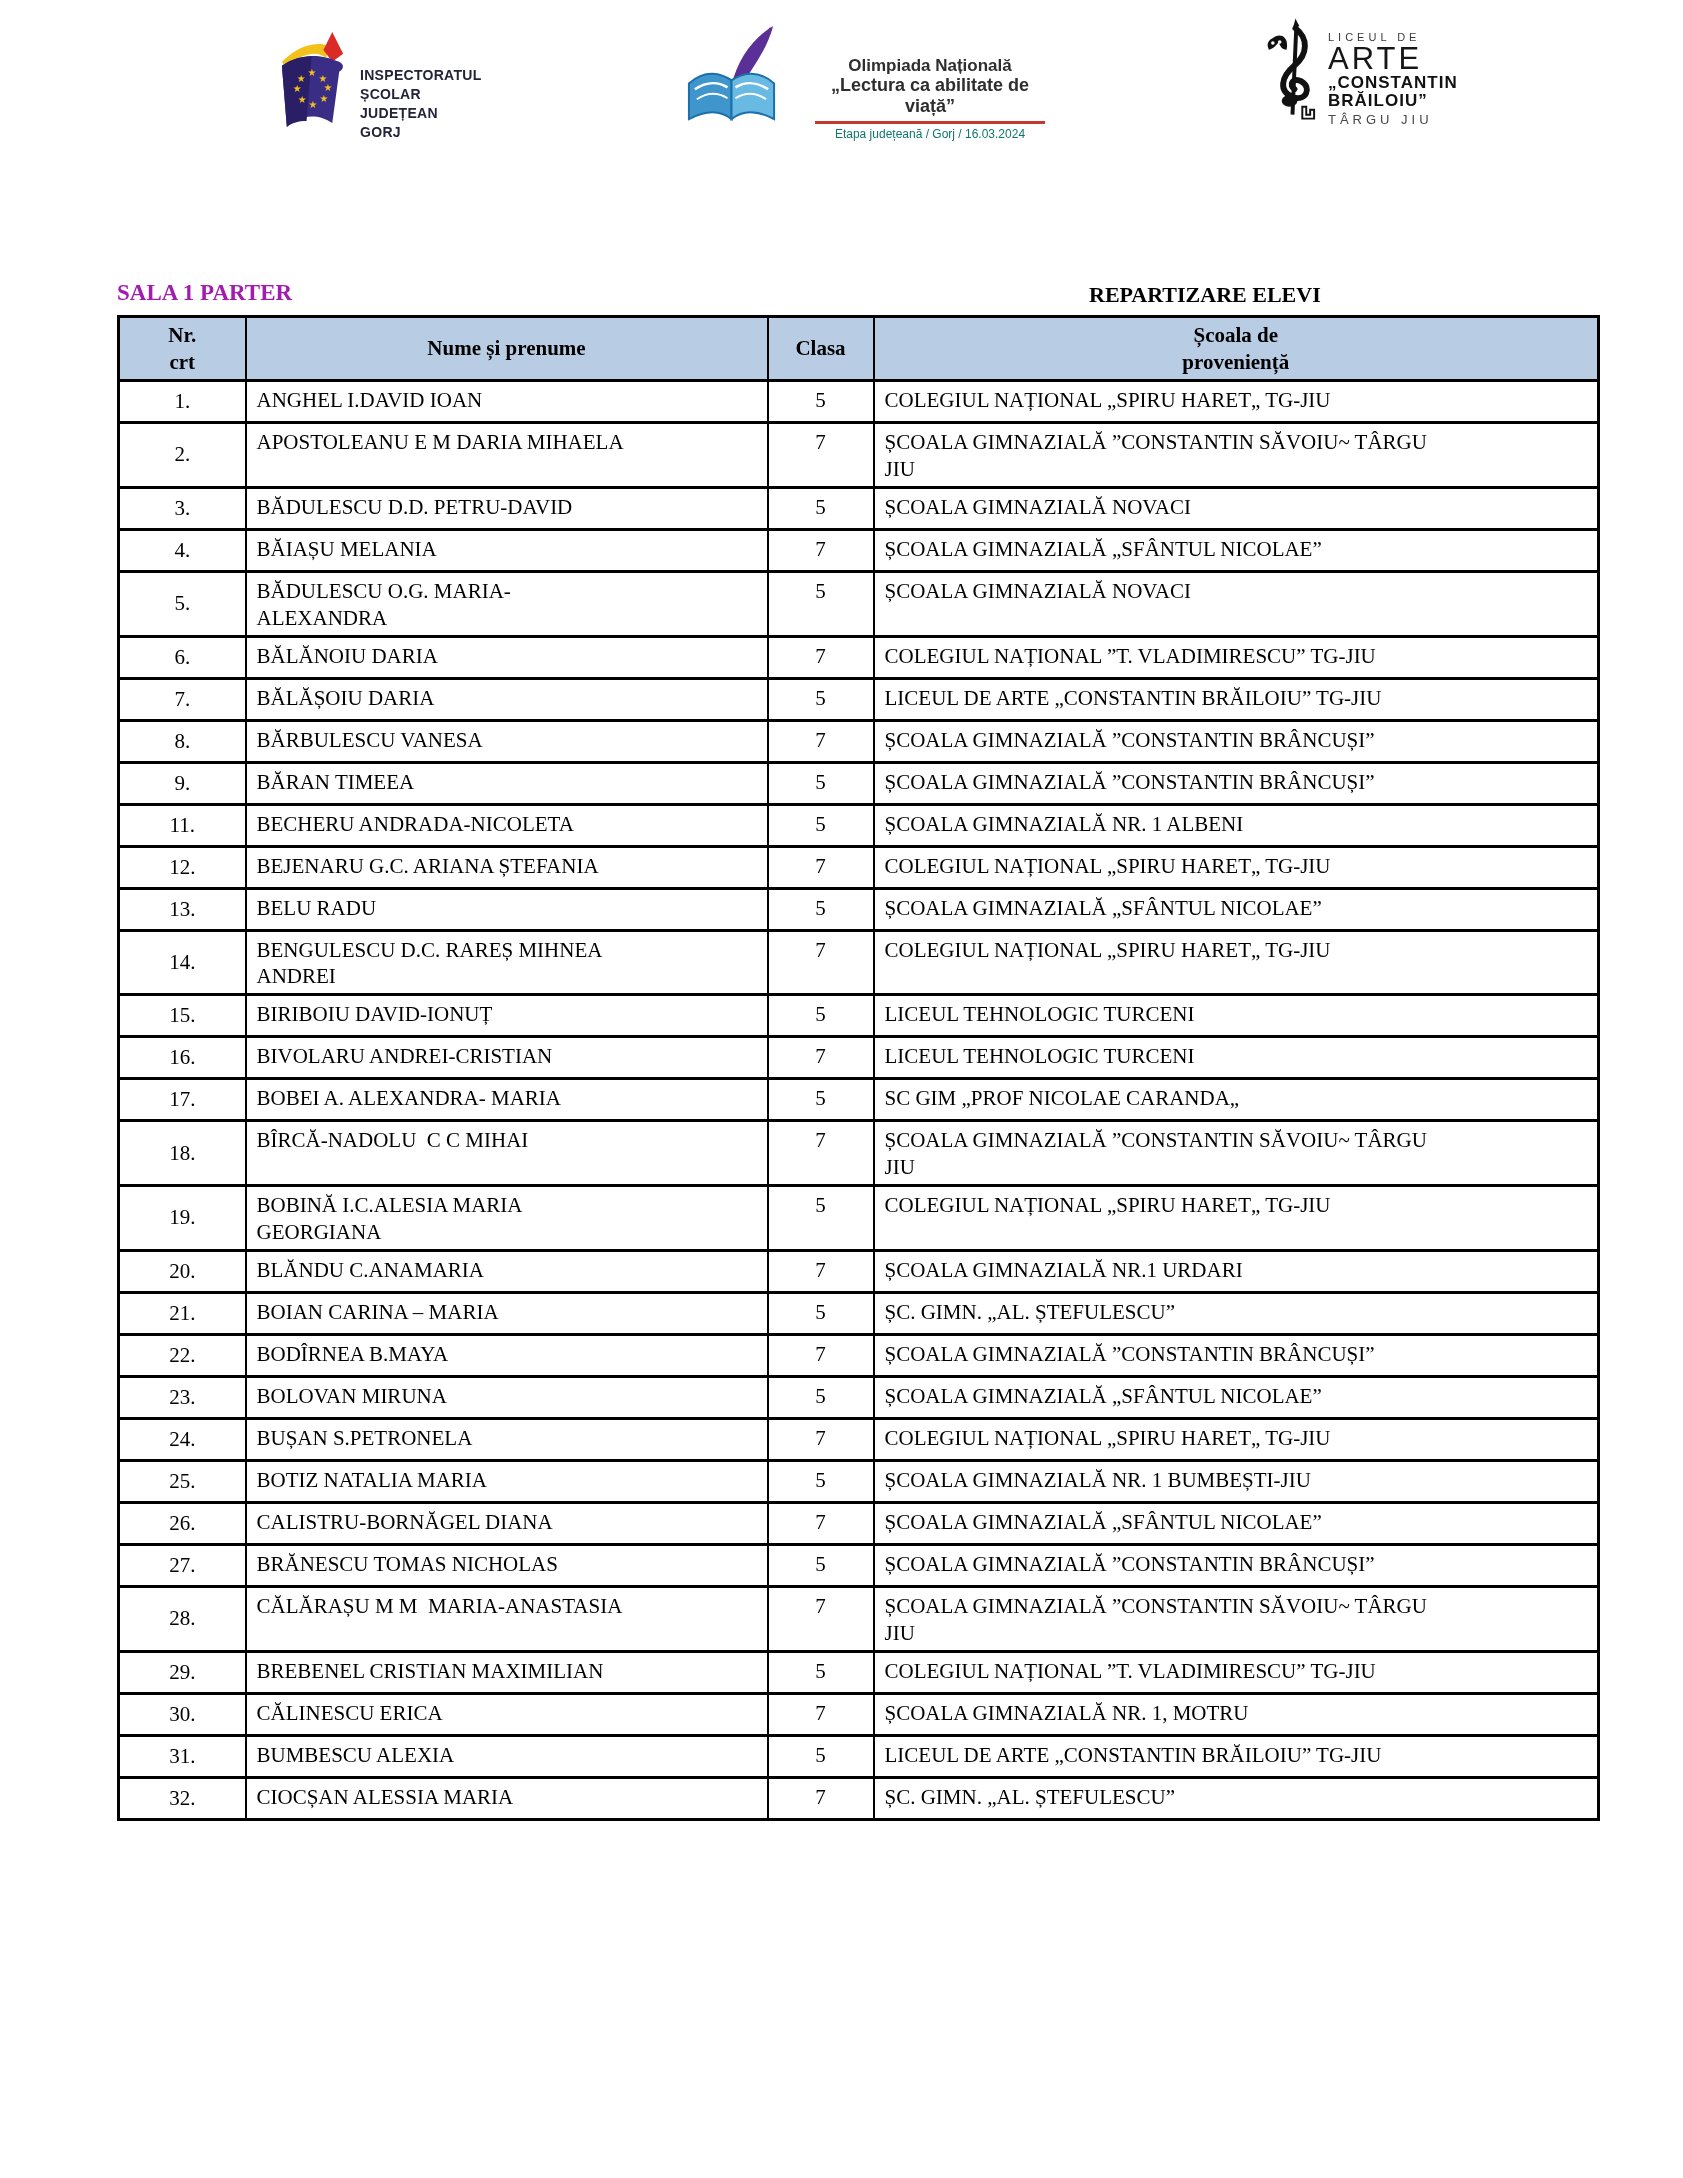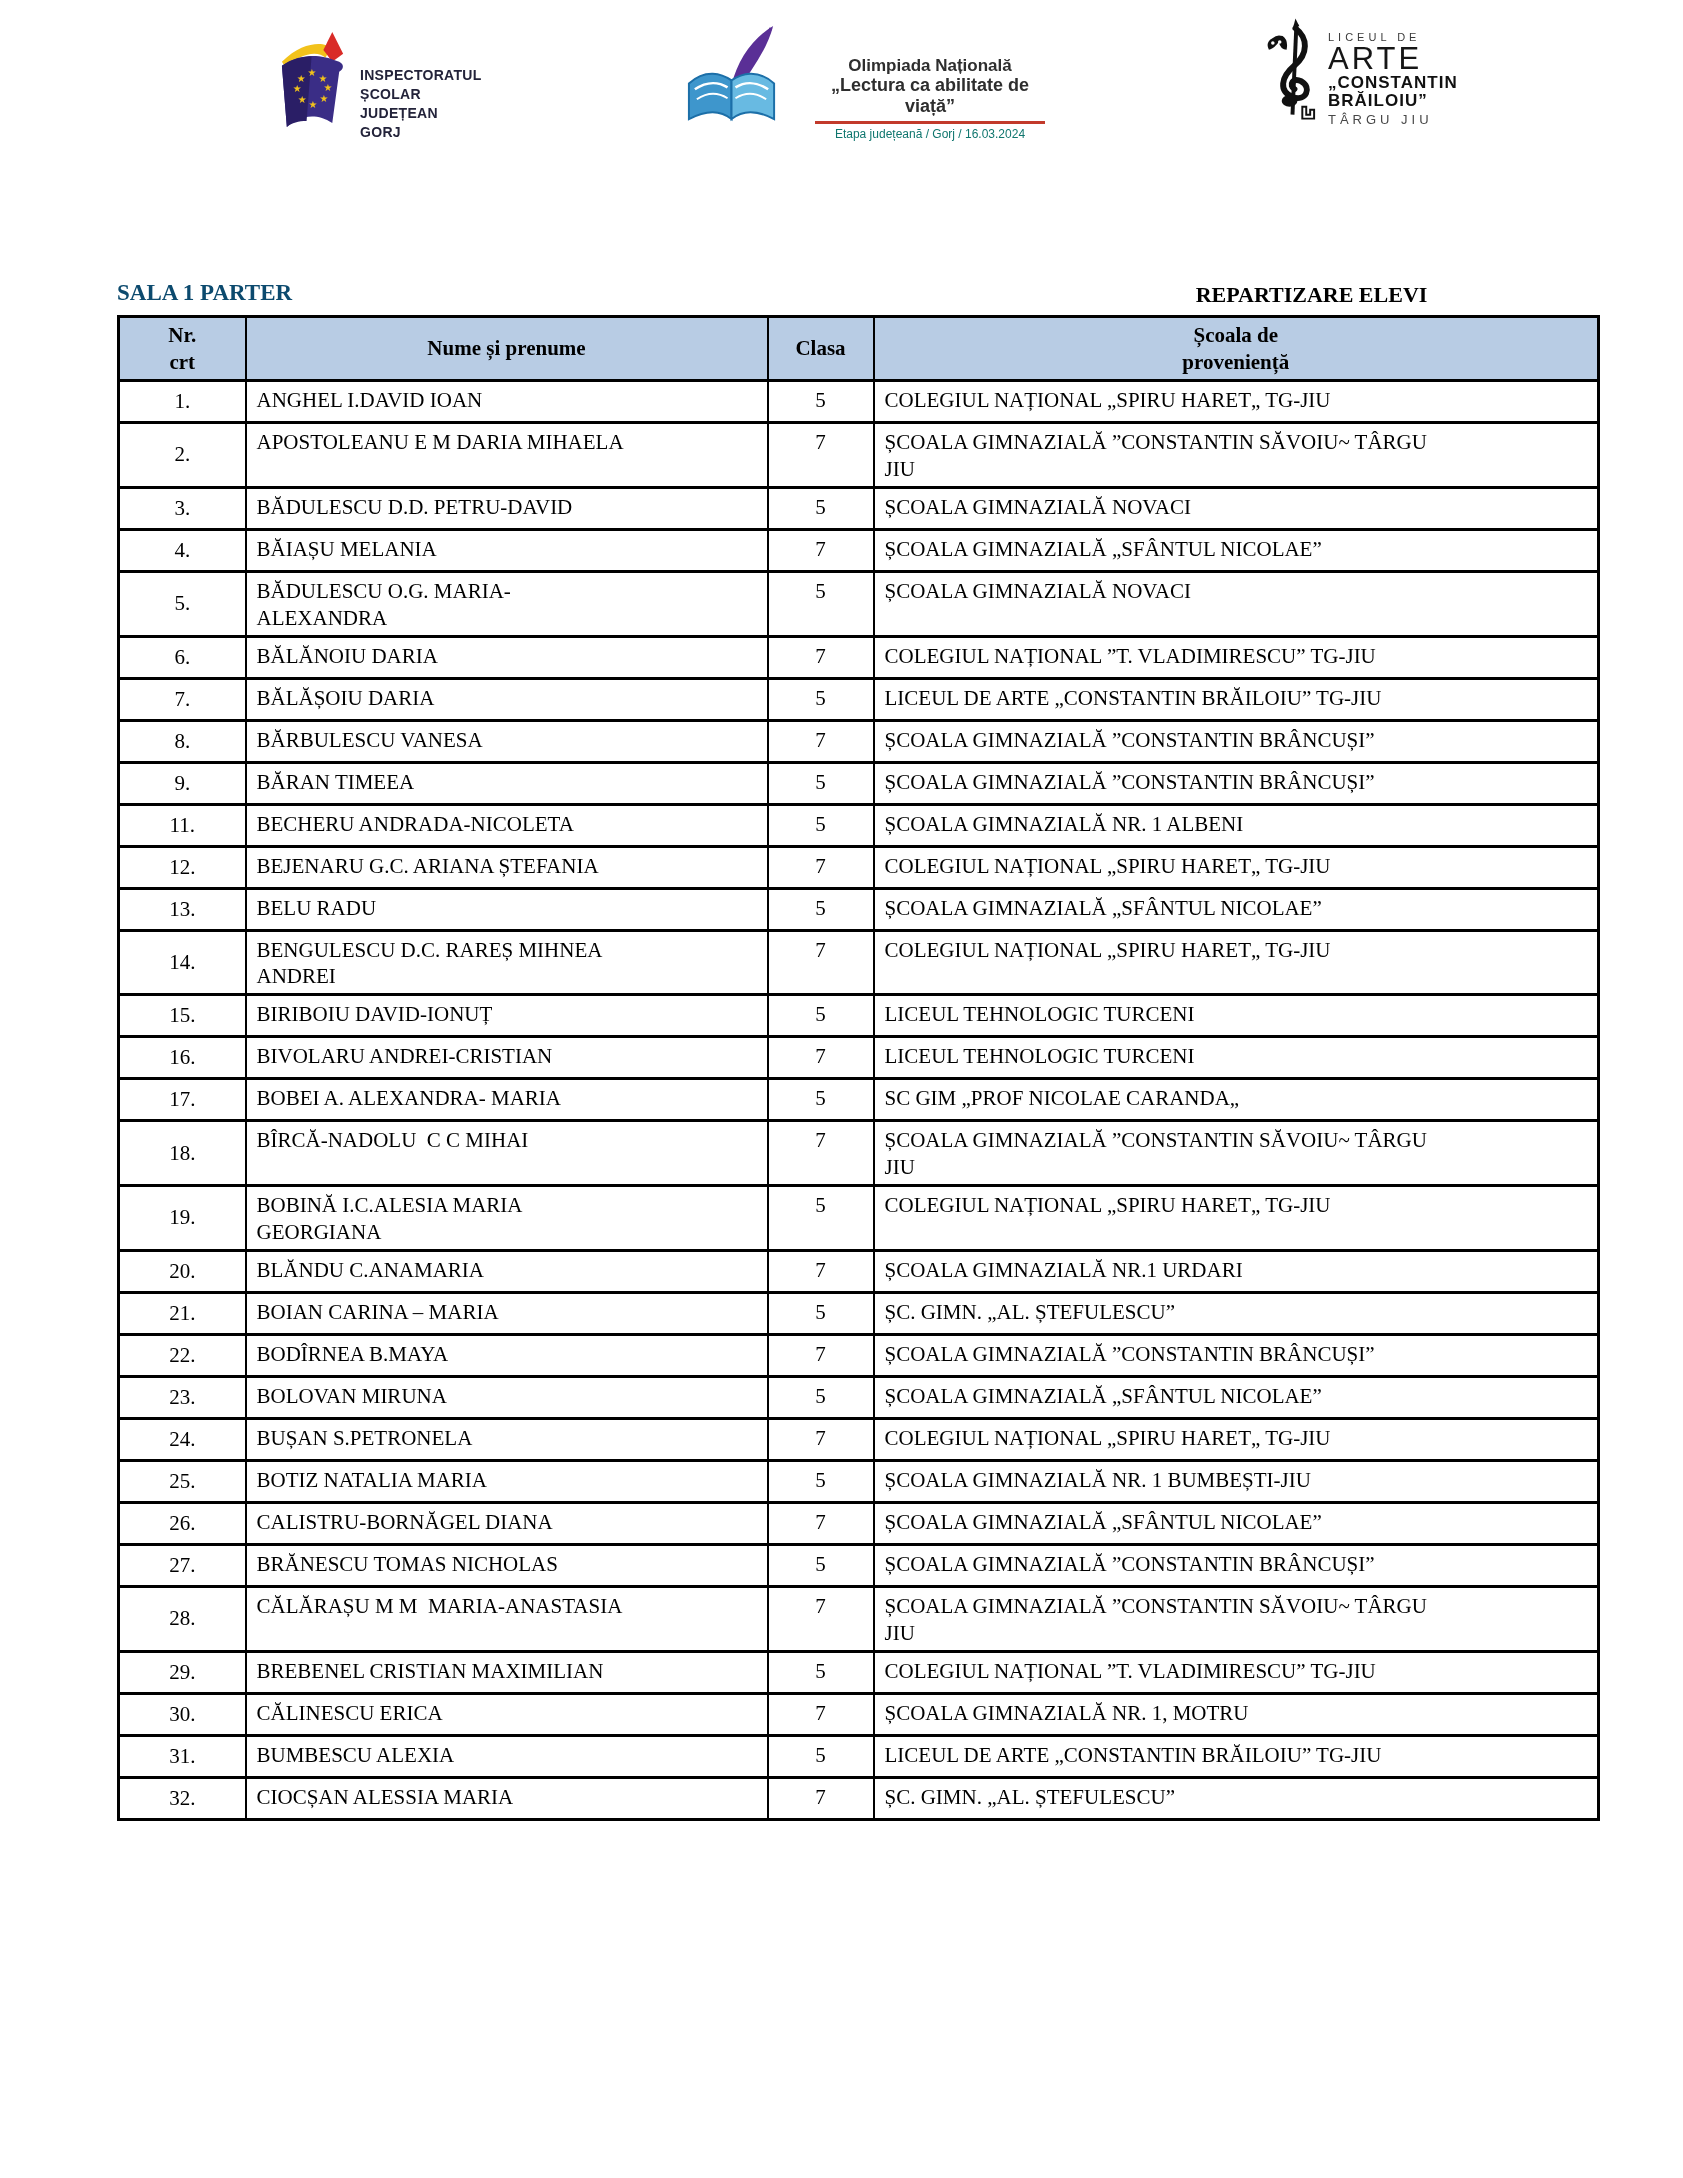--- a/index.html
+++ b/index.html
@@ -22,22 +22,22 @@
   .oly-stage    { font-size:12px; color:#0f766e; }
   .arts-block { left:1263px; top:16px; }
   .arts-text { margin-left:8px; margin-top:15px;
     font-family:"Liberation Sans","DejaVu Sans",sans-serif; color:#111; }
   .arts-l1 { font-size:11px; letter-spacing:4px; color:#3a3a3a; }
   .arts-l2 { font-size:31px; letter-spacing:3px; line-height:32px; color:#161616; }
   .arts-l3 { font-size:17px; font-weight:bold; letter-spacing:1px; line-height:16px; }
   .arts-l4 { font-size:17px; font-weight:bold; letter-spacing:1px; line-height:19px; }
   .arts-l5 { font-size:13px; letter-spacing:4px; color:#474747; margin-top:2px; }
   
-  .room-title { position:absolute; left:117px; top:280px; font-size:23px; font-weight:bold; color:#0c4a6e; }
-  .list-title { position:absolute; left:1058px; top:282px; width:507px; text-align:center;
+  .room-title { position:absolute; left:117px; top:280px; font-size:23px; font-weight:bold; color:#a21caf; }
+  .list-title { position:absolute; left:1089px; top:282px; width:507px; text-align:left;
                 font-size:22px; font-weight:bold; color:#000000; }
   
   table.students { position:absolute; left:117px; top:315px; width:1479px;
     border-collapse:collapse; table-layout:fixed;
     font-size:21px; line-height:1.28; color:#000; }
   table.students th, table.students td { border:2px solid #000; border-top-width:3px; border-bottom-width:3px; }
   table.students { border:3px solid #000; }
   thead th { background:#b8cce4; height:59px; vertical-align:middle; text-align:center;
              font-weight:bold; white-space:pre-line; }
   tbody tr { height:42px; }

